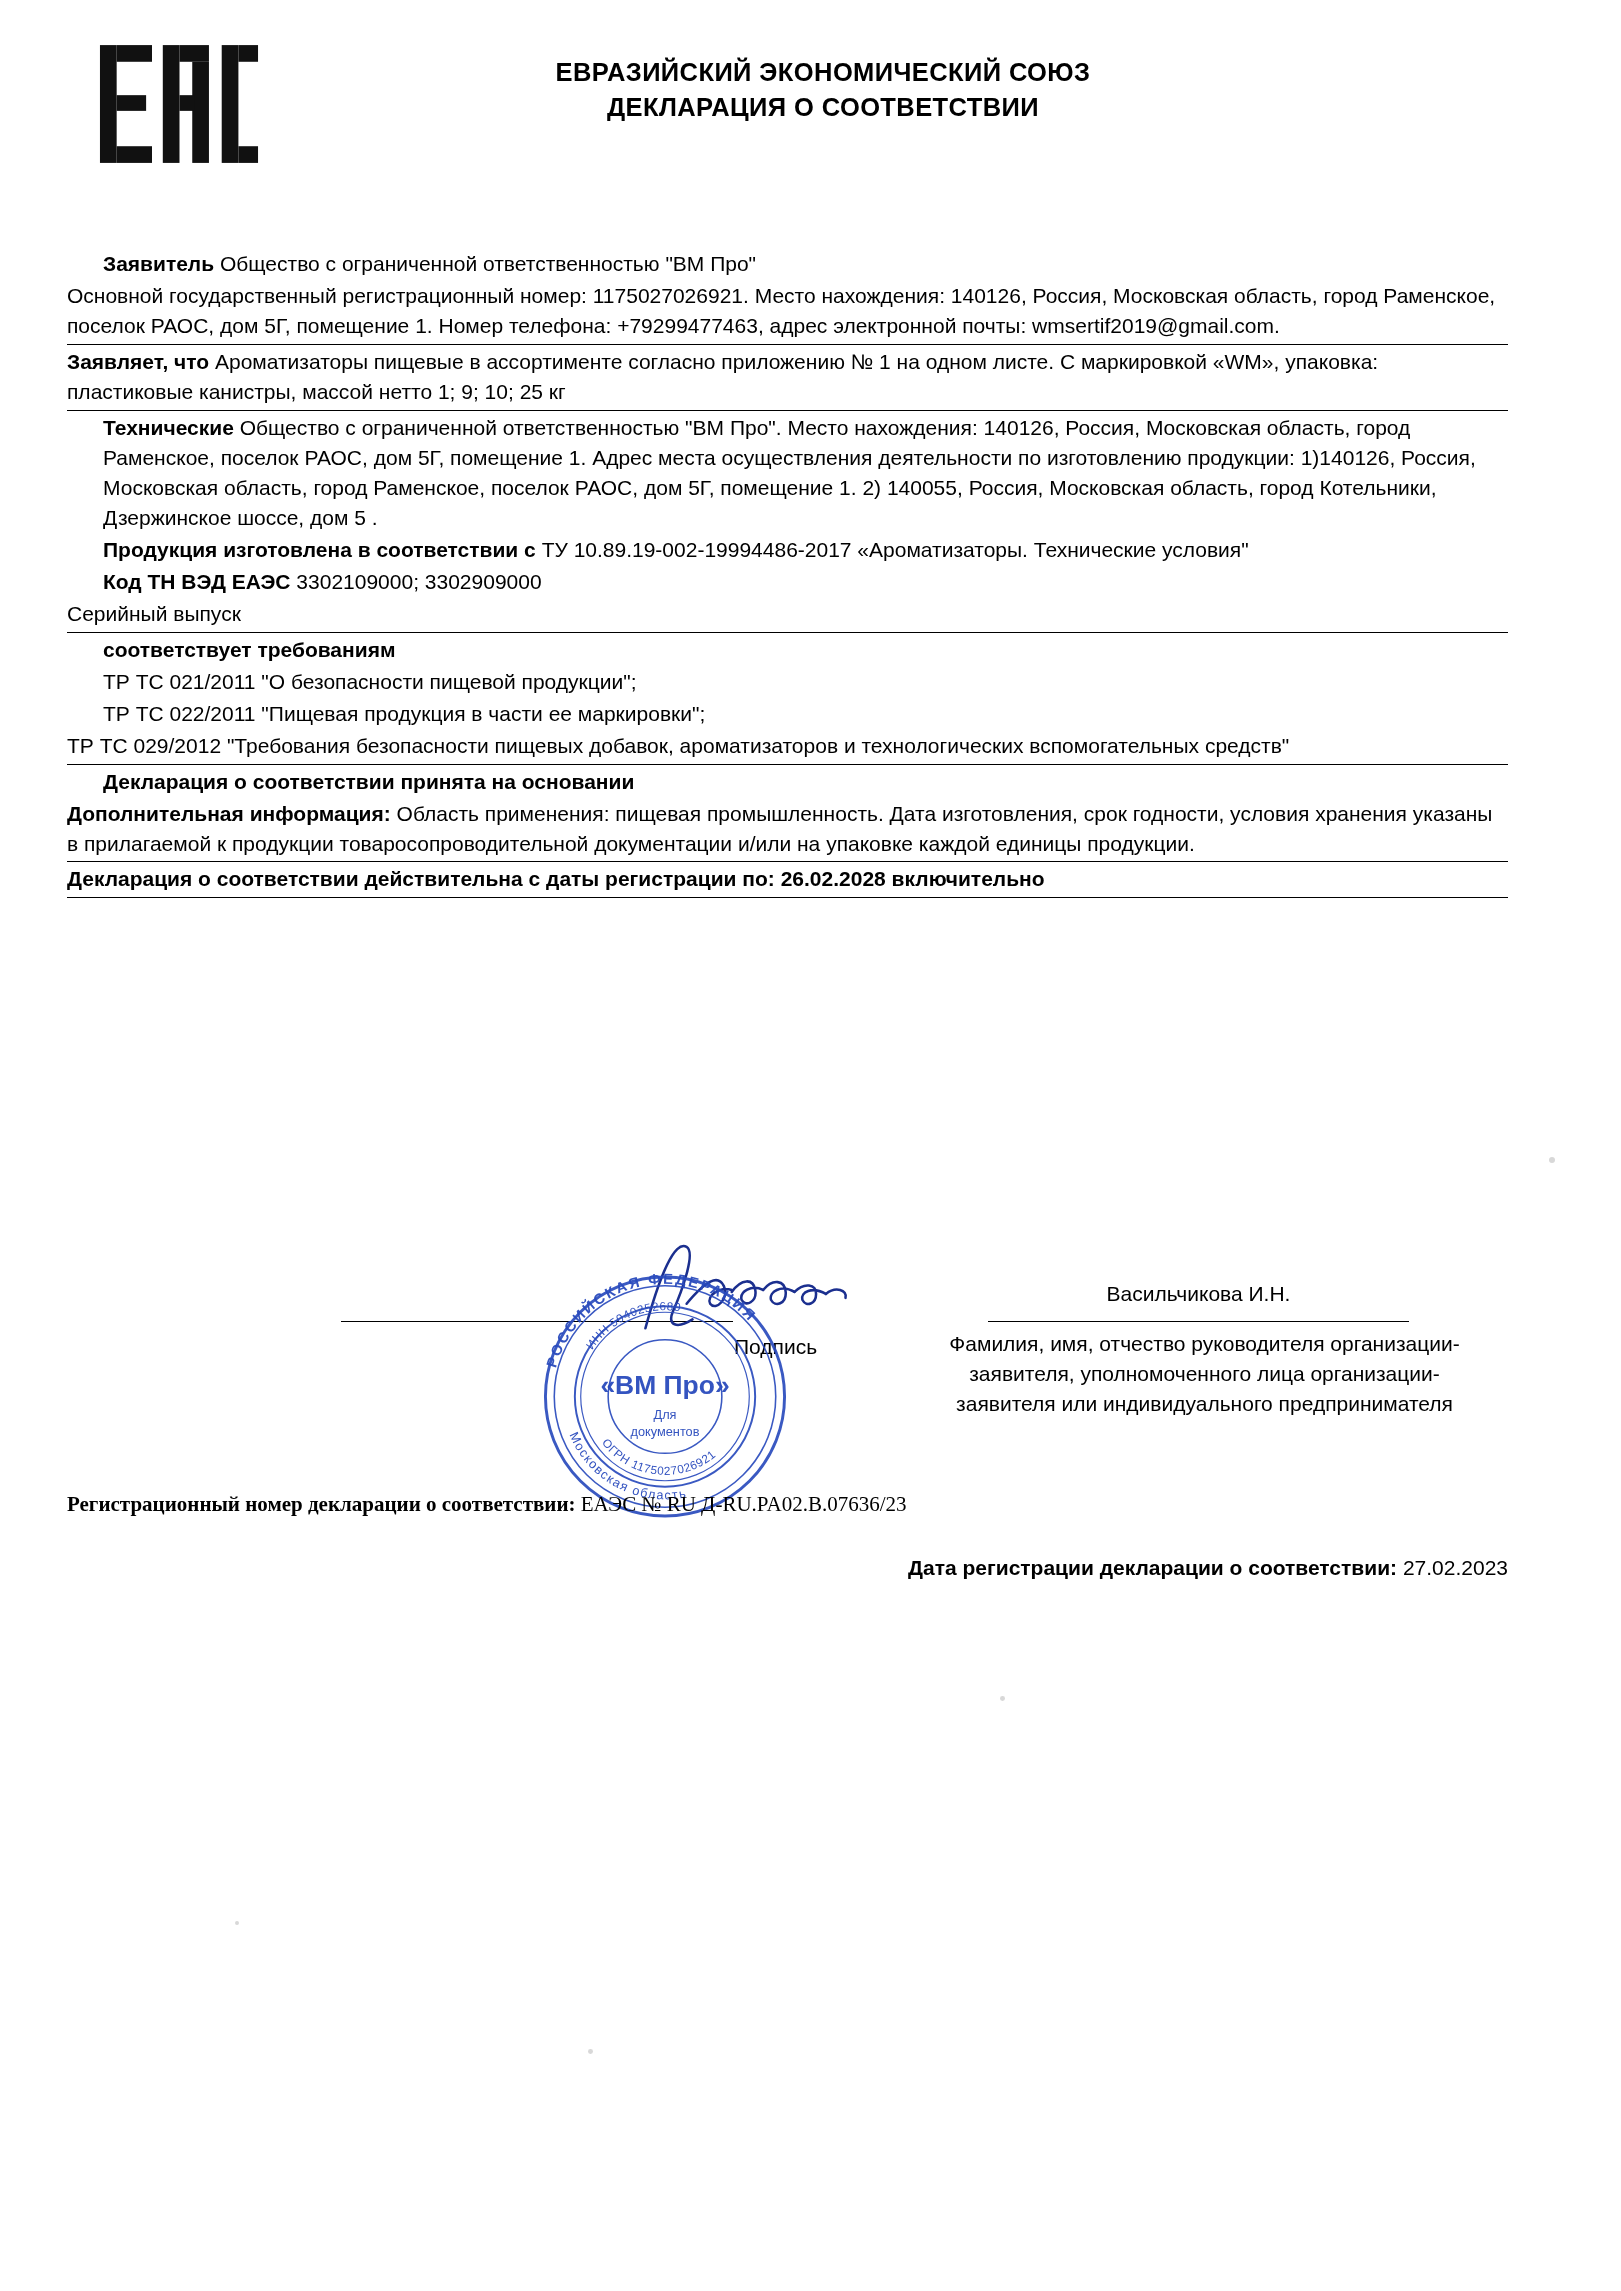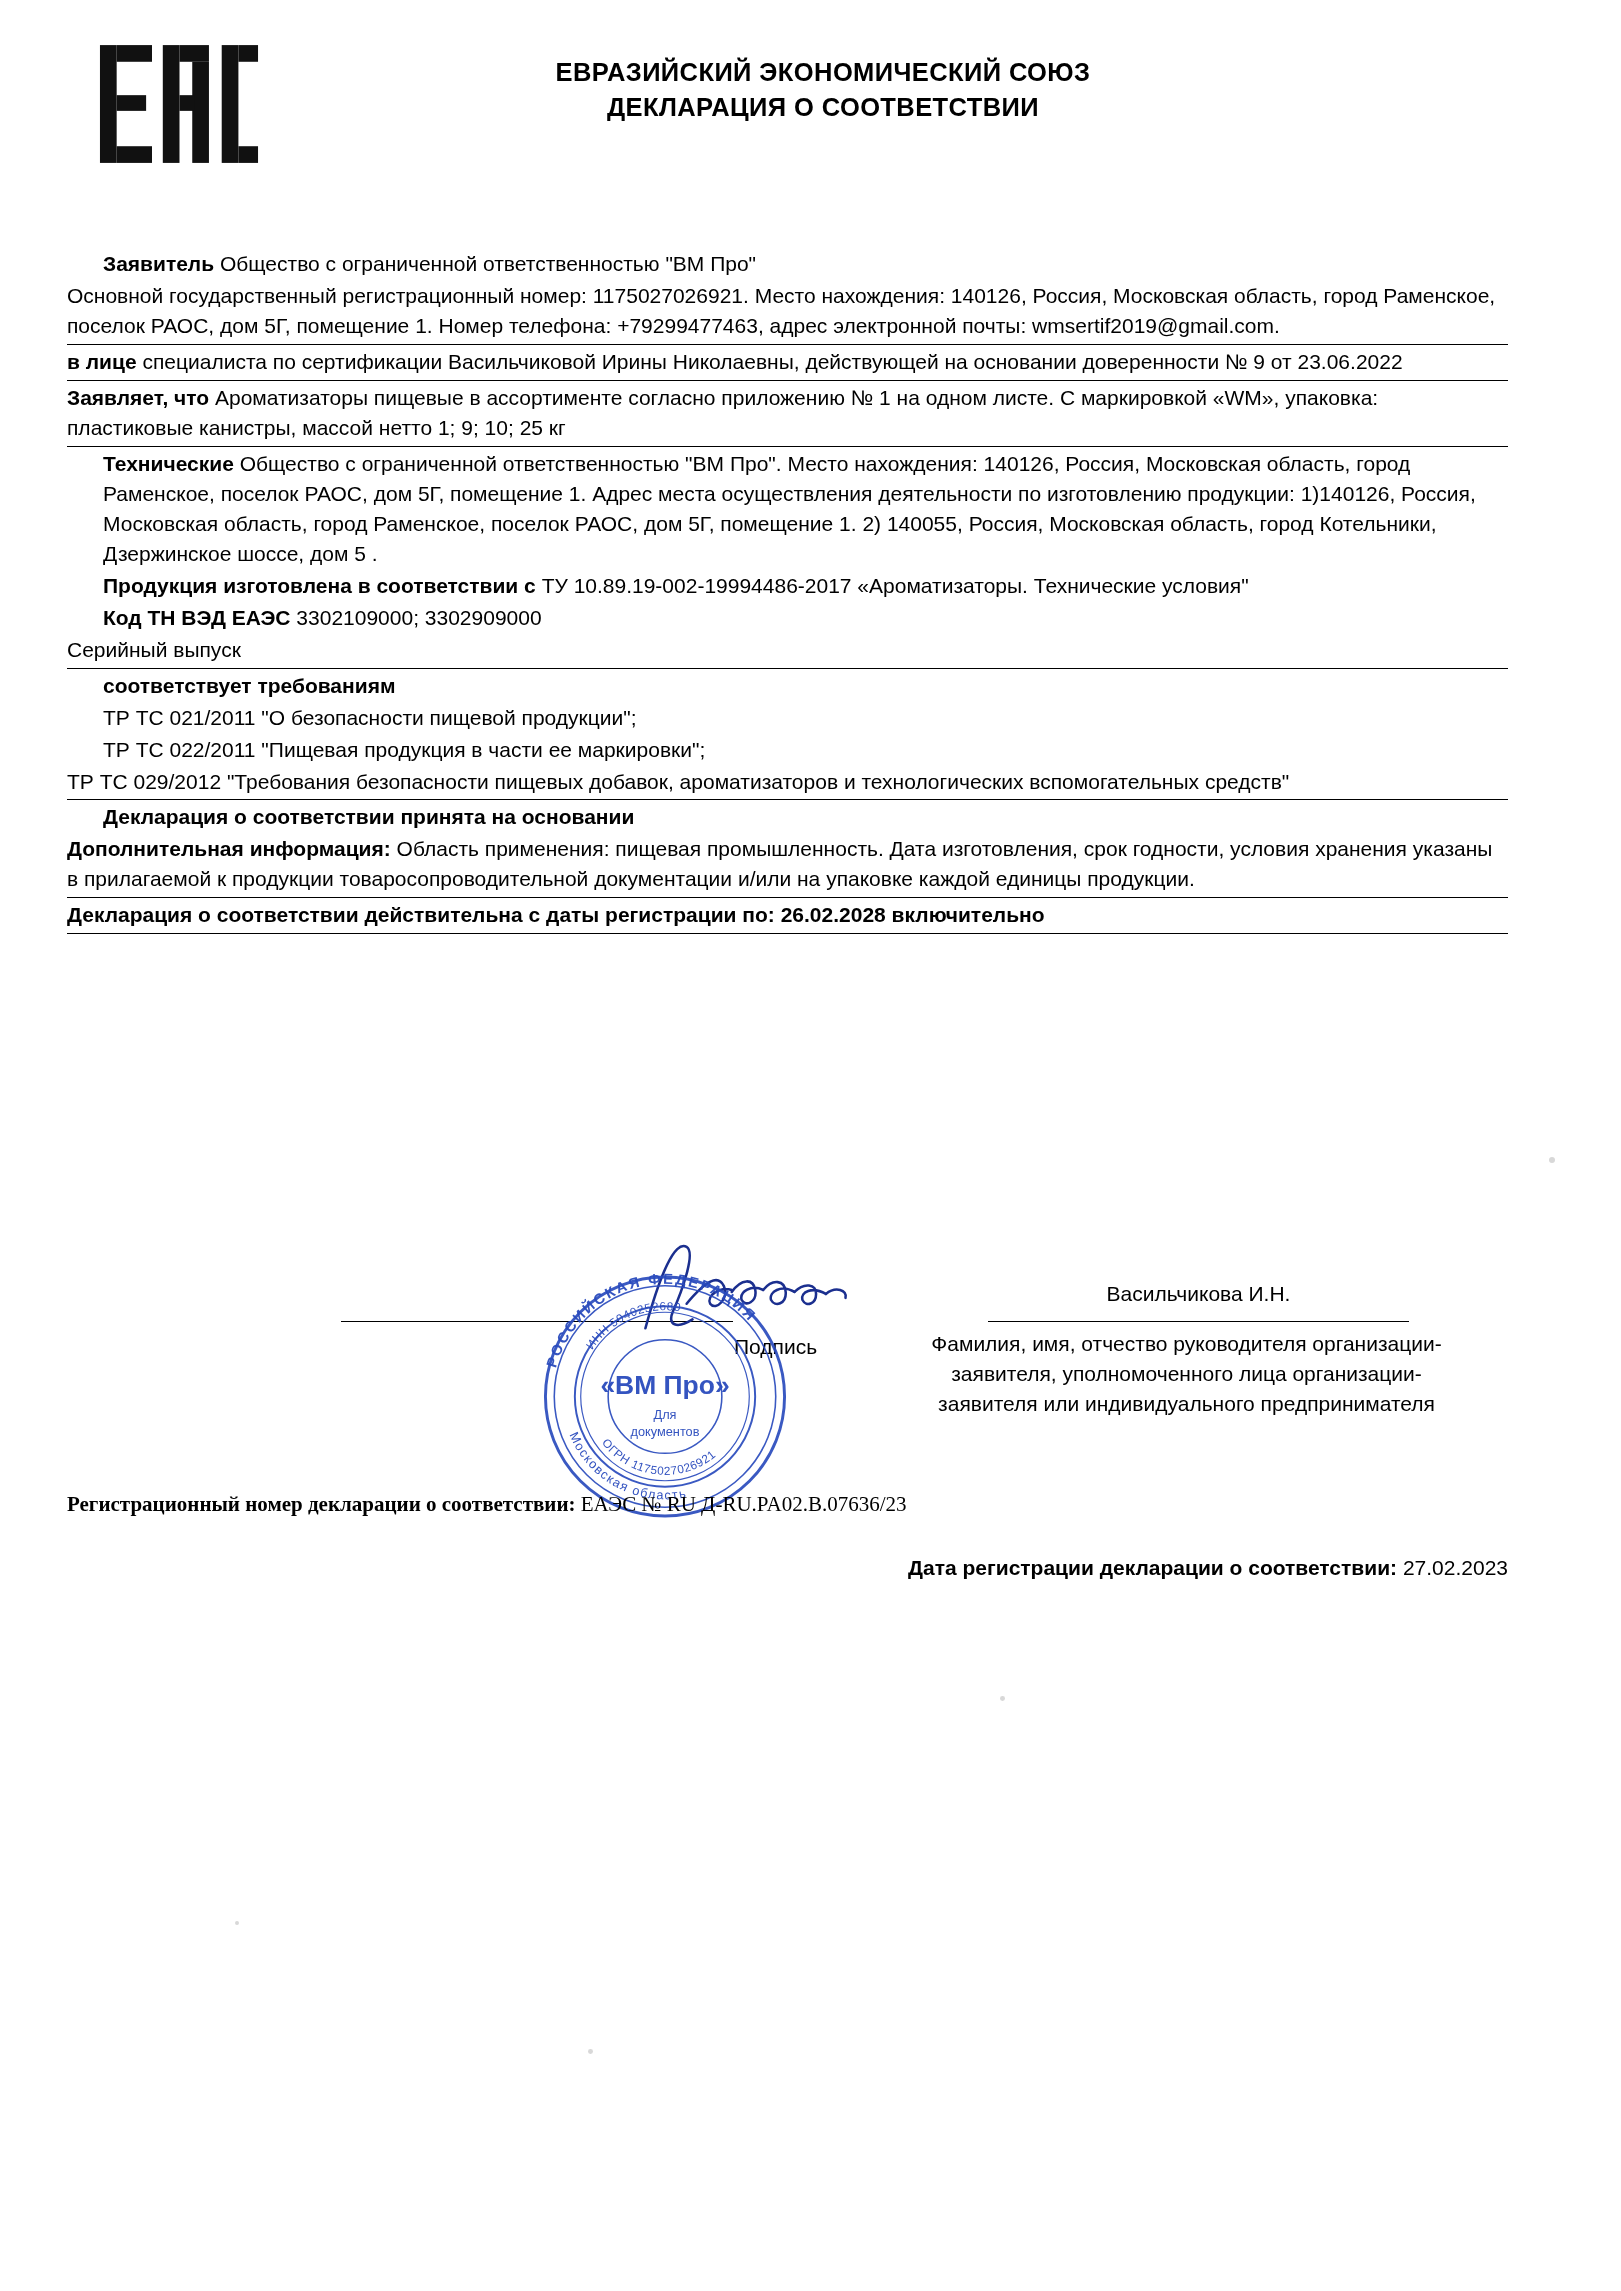--- a/index.html
+++ b/index.html
@@ -101,21 +101,21 @@
   .sig-name {
     position: absolute;
     left: 921px;
     top: 7.8px;
     width: 421px;
     text-align: center;
     font-size: 21px;
   }
   .sig-caption {
     position: absolute;
-    left: 845px;
+    left: 863px;
     top: 55px;
     width: 549px;
     text-align: center;
     font-size: 21px;
     line-height: 30px;
   }
 
   
   .signature-scribble {
     position: absolute;
@@ -194,24 +194,20 @@
 
   <div class="doc">
 
     <div class="row nb">
       <b>Заявитель</b>
       <span>Общество с ограниченной ответственностью "ВМ Про"</span>
     </div>
 
     <div class="row">Основной государственный регистрационный номер: 1175027026921. Место нахождения: 140126, Россия, Московская область, город Раменское, поселок  РАОС, дом 5Г, помещение 1. Номер телефона: +79299477463, адрес электронной почты: wmsertif2019@gmail.com.</div>
 
-    <div class="row">
-      <b>в лице</b>
-      <span>специалиста по сертификации Васильчиковой Ирины Николаевны, действующей на основании доверенности № 9 от  23.06.2022</span>
-    </div>
 
     <div class="row">
       <b>Заявляет, что</b>
       <span>Ароматизаторы пищевые в ассортименте согласно приложению № 1 на одном листе. С маркировкой «WM»,  упаковка: пластиковые канистры, массой нетто 1; 9; 10; 25 кг</span>
     </div>
 
     <div class="row nb">
       <b>Технические</b>
       <span>Общество с ограниченной ответственностью "ВМ Про". Место нахождения: 140126, Россия, Московская область, город Раменское, поселок  РАОС, дом 5Г, помещение 1. Адрес места осуществления деятельности по изготовлению продукции: 1)140126, Россия, Московская область, город Раменское, поселок РАОС, дом 5Г, помещение 1. 2) 140055, Россия, Московская область, город Котельники, Дзержинское шоссе, дом 5 .</span>
     </div>

